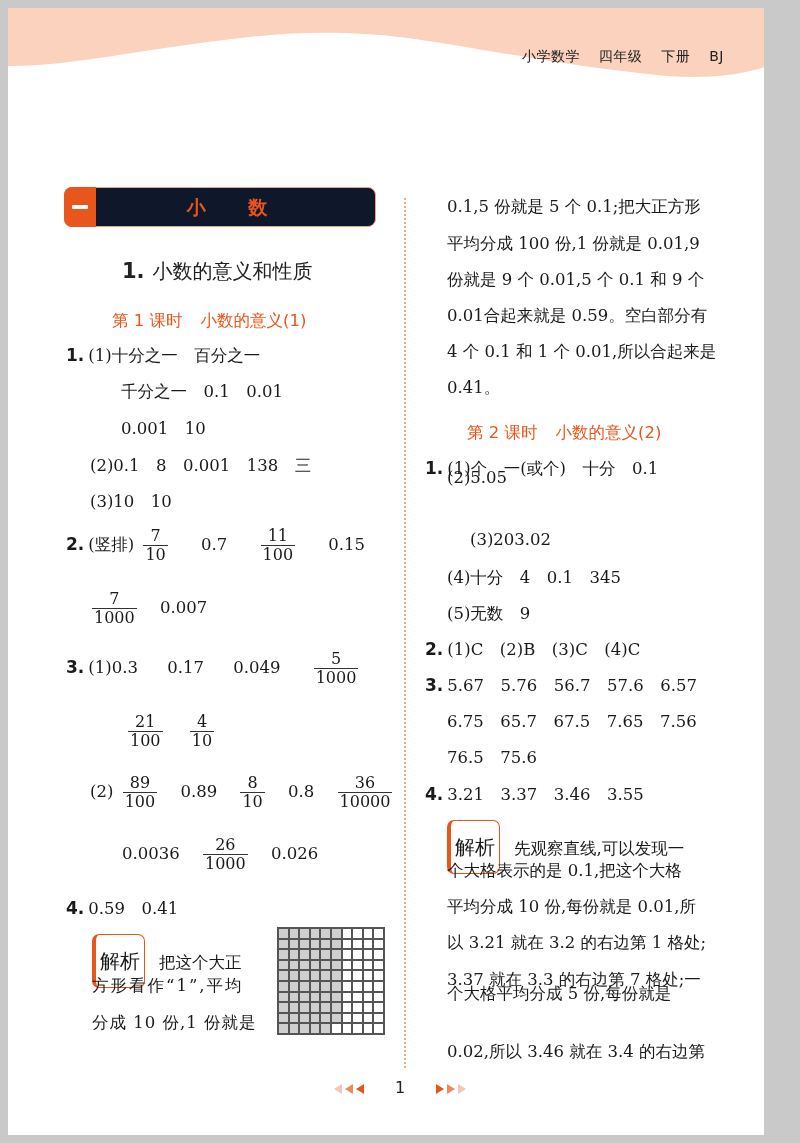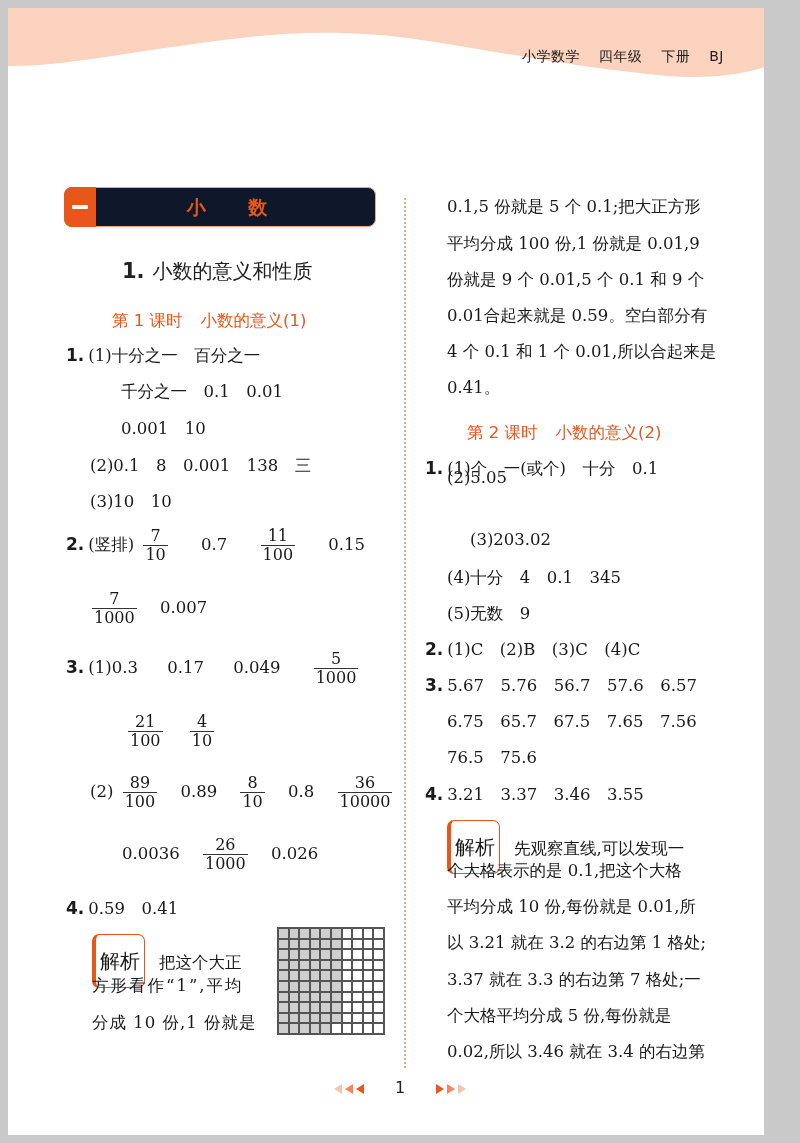--- a/index.html
+++ b/index.html
@@ -300,21 +300,21 @@
     <span class="qn">4.</span><span>3.21　3.37　3.46　3.55</span>
   </div>
 
   <div class="line" style="left:447px; top:820px;">
     <span class="jiexi">解析</span><span>先观察直线,可以发现一</span>
   </div>
   <div class="line" style="left:447px; top:860px;">个大格表示的是 0.1,把这个大格</div>
   <div class="line" style="left:447px; top:896px;">平均分成 10 份,每份就是 0.01,所</div>
   <div class="line" style="left:447px; top:932px;">以 3.21 就在 3.2 的右边第 1 格处;</div>
   <div class="line" style="left:447px; top:969px;">3.37 就在 3.3 的右边第 7 格处;一</div>
-  <div class="line" style="left:447px; top:1005px;">个大格平均分成 5 份,每份就是</div>
+  <div class="line" style="left:447px; top:983px;">个大格平均分成 5 份,每份就是</div>
   <div class="line" style="left:447px; top:1041px;">0.02,所以 3.46 就在 3.4 的右边第</div>
 </div>
 
 <div class="pager" style="top:1078px; left:8px;">
   <span>
     <span class="tri tl" style="opacity:0.35"></span><span class="tri tl" style="opacity:0.7"></span><span class="tri tl"></span>
   </span>
   <span class="pnum">1</span>
   <span>
     <span class="tri tr"></span><span class="tri tr" style="opacity:0.7"></span><span class="tri tr" style="opacity:0.35"></span>

